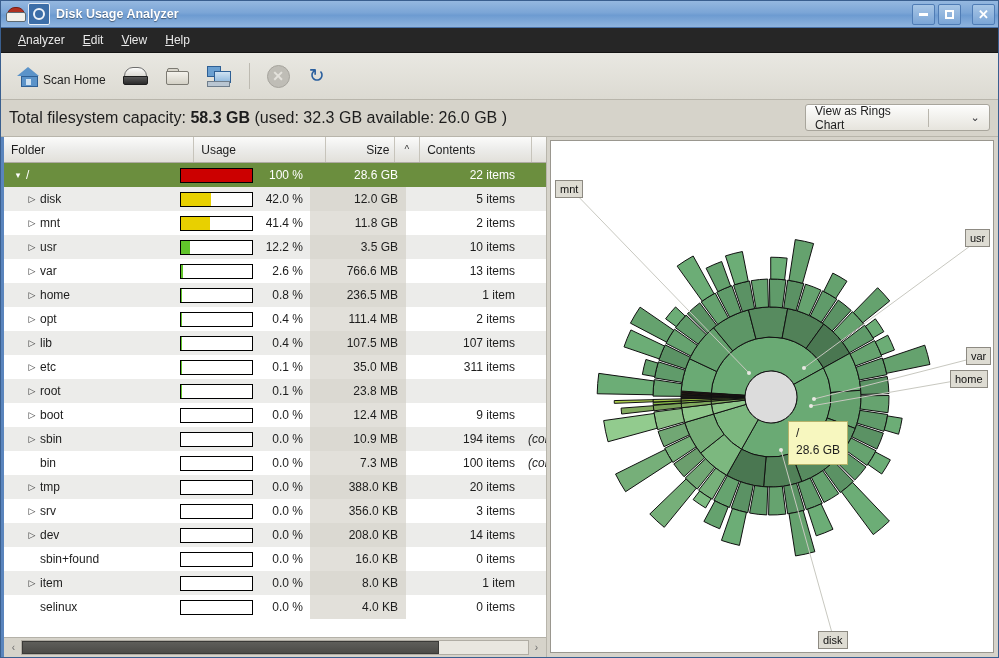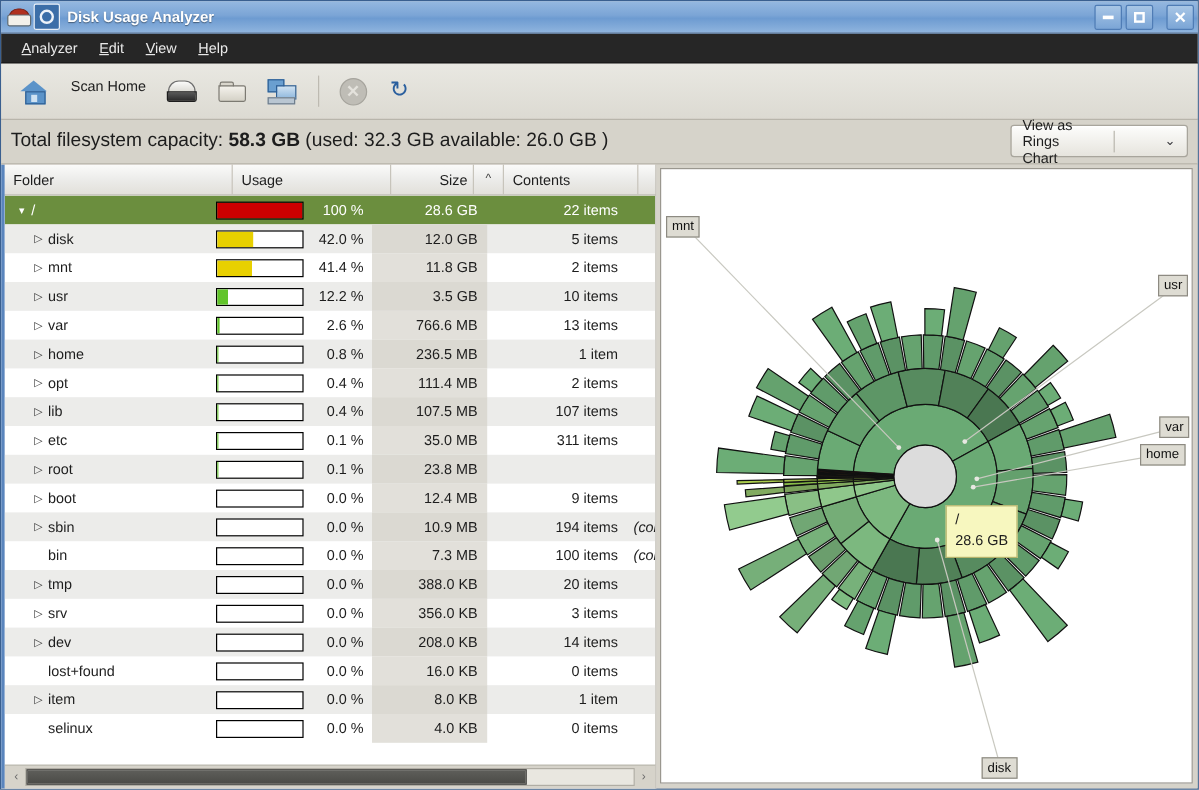--- a/index.html
+++ b/index.html
@@ -88,21 +88,21 @@
 
   
   .toolbar {
     height: 46px; flex: 0 0 46px;
     background: linear-gradient(to bottom, #e9e8e2 0%, #dcdad2 100%);
     border-bottom: 1px solid #b8b5ab;
     display: flex; align-items: center;
     padding-left: 10px; gap: 4px;
   }
   .tbar-btn {
-    display: flex; align-items: flex-start; gap: 18px;
+    display: flex; align-items: flex-end; gap: 2px;
     padding: 3px 5px; border-radius: 3px;
     border: 1px solid transparent;
     font-size: 12px; color: #202020;
   }
   .tbar-sep {
     width: 1px; height: 26px; background: #bdbab1; margin: 0 7px;
   }
 
   
   .ic-home { width: 24px; height: 22px; position: relative; }
@@ -177,21 +177,21 @@
     background: #d6d3ca;
     display: flex; align-items: center;
     padding: 0 8px 0 8px;
     border-bottom: 1px solid #b8b5ab;
     position: relative;
   }
   .capacity-text { font-size: 16px; color: #1d1d1d; }
   .capacity-text b { font-weight: bold; }
   .view-select {
     position: absolute; right: 8px; top: 4px;
-    width: 148px; height: 27px;
+    width: 185px; height: 27px;
     background: linear-gradient(to bottom,#fdfdfc,#e6e4dd);
     border: 1px solid #a8a59c; border-radius: 3px;
     display: flex; align-items: center;
     box-sizing: border-box;
     box-shadow: inset 0 1px 0 #fff;
     gap: 32px;
   }
   .view-select .label { flex: 1; padding-left: 9px; font-size: 12px; color: #1d1d1d; }
   .view-select .divider { width: 1px; height: 18px; background: #b9b6ad; }
   .view-select .chev {
@@ -672,21 +672,21 @@
               <span class="pct">0.0 %</span>
             </div>
             <div class="cell c-size">208.0 KB</div>
             <div class="cell c-contents">14 items</div>
             <div class="cell c-extra"></div>
           </div>
           <div class="row">
             <div class="cell c-folder">
               <span class="indent-sp"></span>
               <span class="expander indent"></span>
-              <span>lost+found</span>
+              <span>sbin+found</span>
             </div>
             <div class="cell c-usage">
               <div class="bar-outer">
                 <div class="bar-fill" style="width: 0%; background: rgb(97, 196, 42);"></div>
               </div>
               <span class="pct">0.0 %</span>
             </div>
             <div class="cell c-size">16.0 KB</div>
             <div class="cell c-contents">0 items</div>
             <div class="cell c-extra"></div>

